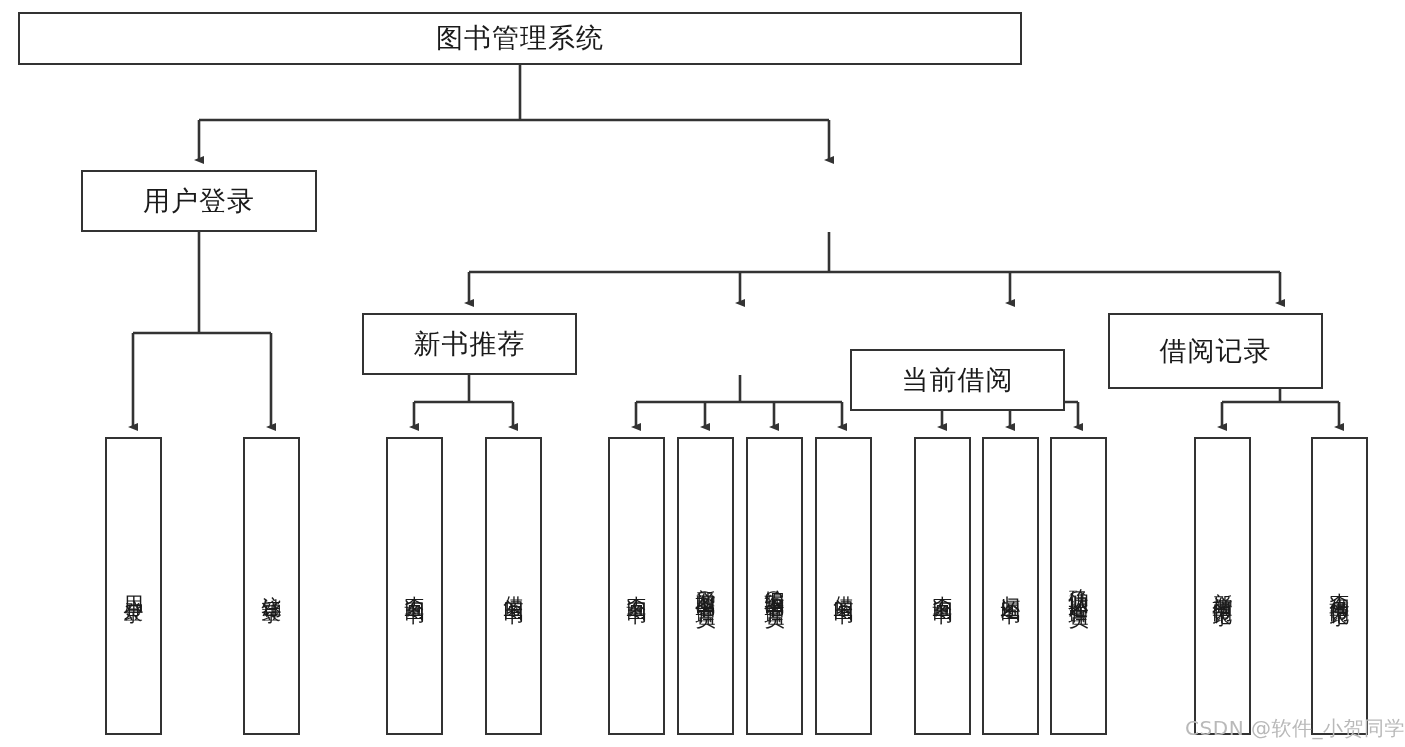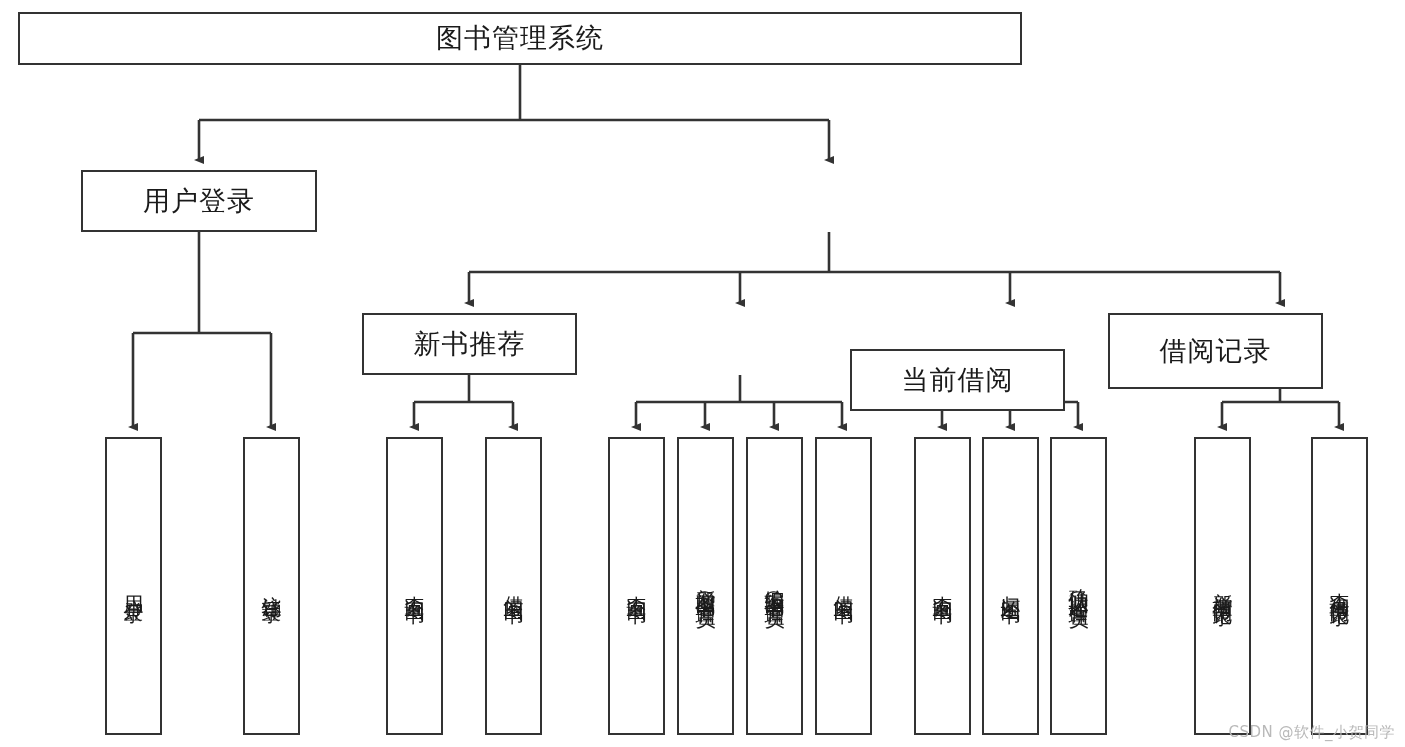--- a/index.html
+++ b/index.html
@@ -49,23 +49,23 @@
     letter-spacing: 3px;
     padding: 6px 0;
   }
   .node.v > span {
     writing-mode: vertical-rl;
     text-orientation: upright;
     display: block;
   }
   .watermark {
     position: absolute;
-    right: 10px;
+    right: 0;
     bottom: 5px;
-    font-size: 15px;
+    font-size: 20px;
     color: #b9b9b9;
     letter-spacing: 0.5px;
     white-space: nowrap;
     text-align: center;
   }
 </style>
 </head>
 <body>
 
 <div id="canvas">

